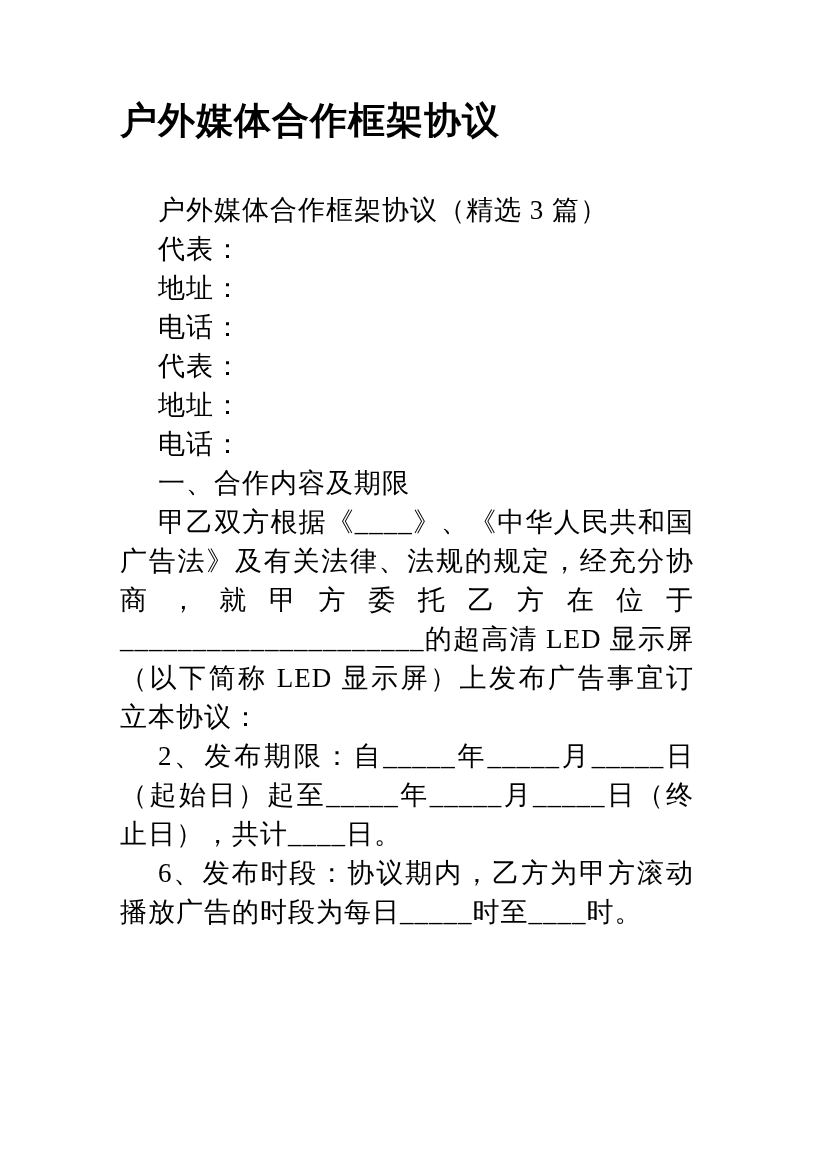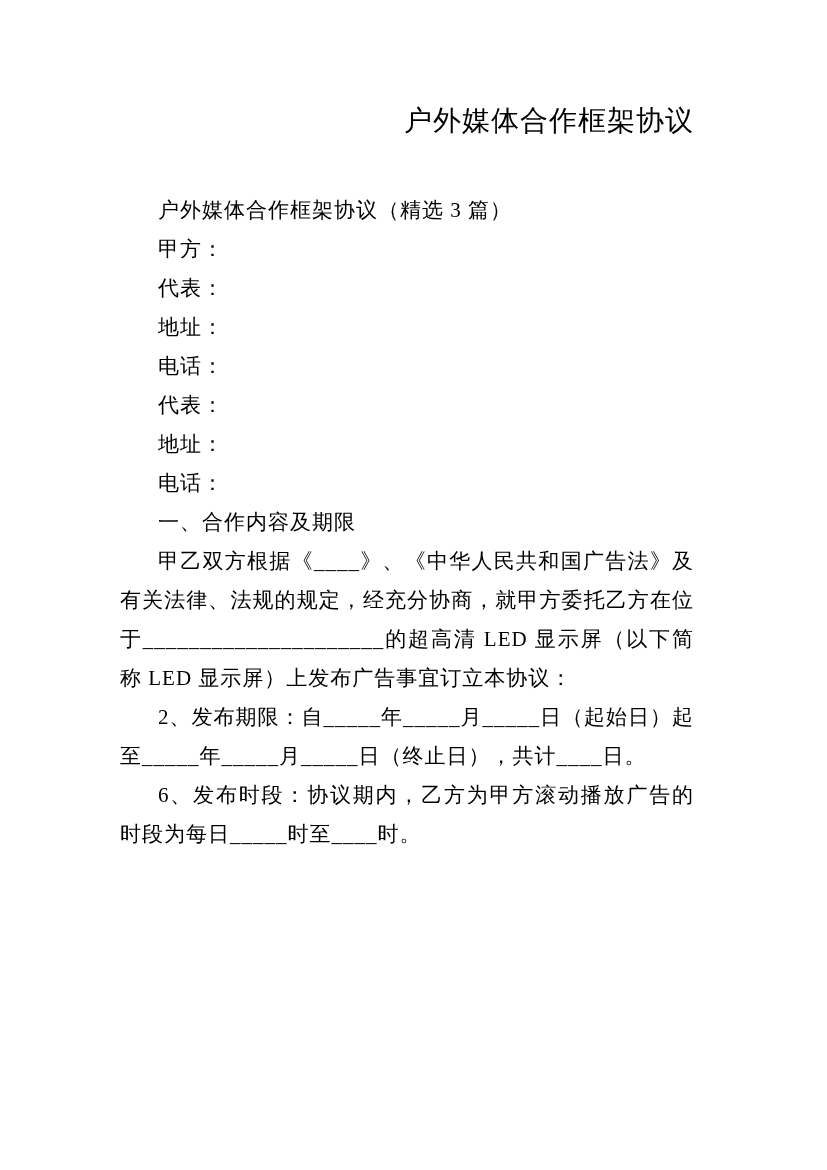--- a/index.html
+++ b/index.html
@@ -17,30 +17,30 @@
   .page {
     box-sizing: border-box;
     width: 827px;
     height: 1170px;
     padding-top: 100px;
     background: #ffffff;
   }
   .doc-title {
     margin: 0 0 0 120px;
     width: 574px;
-    font-size: 28px;
-    font-weight: normal;
+    font-size: 37px;
+    font-weight: bold;
     line-height: 42px;
-    text-align: right;
+    text-align: left;
     letter-spacing: 1px;
   }
   .doc-content {
     margin: 49px 0 0 120px;
     width: 574px;
-    font-size: 21px;
+    font-size: 27px;
     line-height: 39px;
     letter-spacing: 1px;
     text-align: justify;
   }
   .doc-content p {
     margin: 0;
     padding: 0;
     text-indent: 38px;
     word-break: normal;
   }
@@ -50,21 +50,20 @@
 
 <div class="page">
 
   <h1 class="doc-title">户外媒体合作框架协议</h1>
 
   <div class="doc-content">
 
     <p>户外媒体合作框架协议（精选 3 篇）</p>
 
 
-    <p>甲方：</p>
 
     <p>代表：</p>
 
     <p>地址：</p>
 
     <p>电话：</p>
 
 
     <p>代表：</p>
 

